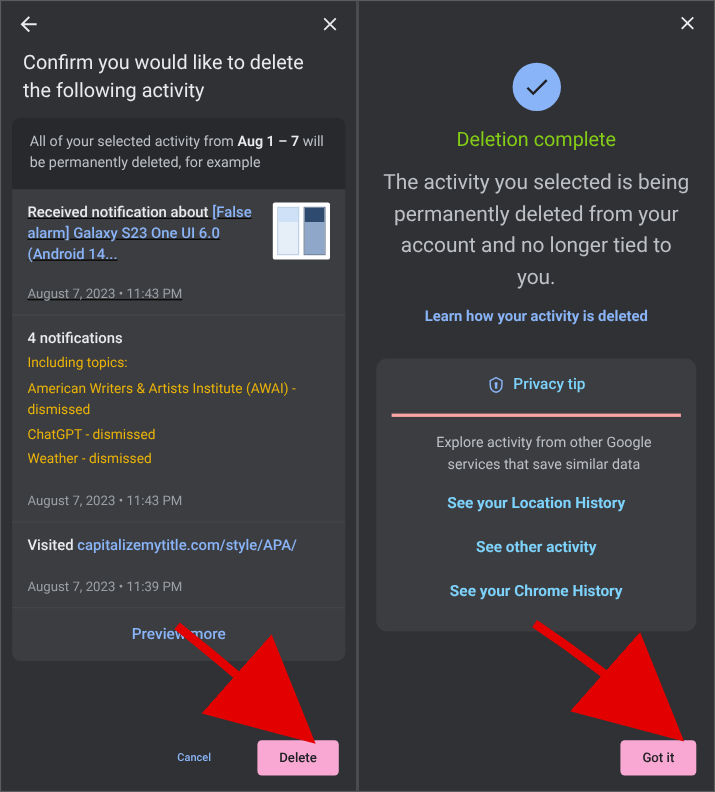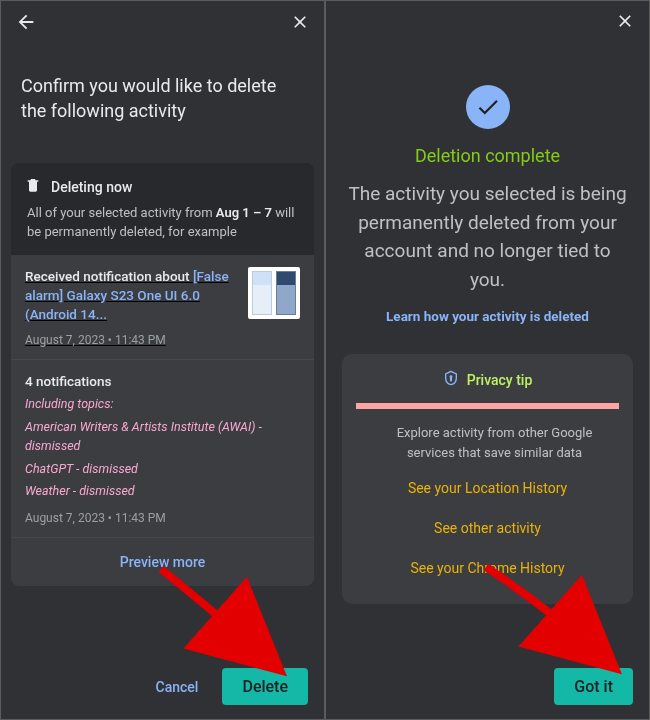--- a/index.html
+++ b/index.html
@@ -12,21 +12,20 @@
     overflow: hidden;
   }
   .pane {
     width: 325px;
     height: 720px;
     background: #303134;
     border: 1px solid #5a5c5e;
     position: relative;
     display: flex;
     flex-direction: column;
-    gap: 28px;
   }
   .header {
     display: flex;
     align-items: center;
     justify-content: space-between;
     padding: 10px 14px 6px 14px;
   }
   .back-icon svg, .close-icon svg { fill: #e8eaed; }
   .title {
     color: #e8eaed;
@@ -79,21 +78,21 @@
   .item-title {
     color: #e8eaed;
     font-size: 13.5px;
     font-weight: 500;
     line-height: 1.4;
   }
   .link { color: #8ab4f8; }
   .item-time {
     color: #9aa0a6;
     font-size: 12px;
-    margin-top: 10px;
+    margin-top: 20px;
   }
   .thumb {
     width: 52px;
     height: 52px;
     background: #fff;
     border-radius: 2px;
     flex-shrink: 0;
     position: relative;
     overflow: hidden;
   }
@@ -101,55 +100,55 @@
     position: absolute; left: 4px; top: 4px; width: 20px; height: 44px;
     background: linear-gradient(#cfe1f6 30%, #e6eef8 30%);
     border:1px solid #b9cce4;
   }
   .thumb .s2 {
     position: absolute; right: 4px; top: 4px; width: 20px; height: 44px;
     background: linear-gradient(#2e4a6f 30%, #8fa8c9 30%);
     border:1px solid #6b7d97;
   }
   .subline {
-    color: #f9a8d4;
+    color: #eab308;
     font-size: 12.5px;
     line-height: 1.5;
     margin-top: 4px;
-    font-style: italic;
   }
   .preview-more {
     text-align: center;
     color: #8ab4f8;
     font-size: 14px;
     padding: 16px 0;
     font-weight: 500;
   }
   .footer {
     display: flex;
     justify-content: flex-end;
     align-items: center;
     gap: 14px;
     padding: 14px 16px;
   }
   .btn-text {
     color: #8ab4f8;
-    font-size: 14px;
+    font-size: 10px;
     font-weight: 500;
     cursor: pointer;
     padding: 8px 10px;
   }
   .btn-fill {
-    background: #14b8a6;
+    background: #f9a8d4;
     color: #202124;
-    font-size: 16px;
+    font-size: 12px;
     font-weight: 500;
     padding: 9px 20px;
     border-radius: 4px;
     cursor: pointer;
+    margin-left: 18px;
   }
   
   .pane2-body {
     flex: 1;
     padding: 12px 16px 0 16px;
     text-align: center;
   }
   .check-circle {
     width: 44px;
     height: 44px;
@@ -179,40 +178,39 @@
     font-weight: 700;
   }
   .tip-box {
     background: #3c3d40;
     border-radius: 10px;
     margin-top: 30px;
     padding: 16px 14px;
   }
   .tip-head {
     display: flex;
-    align-items: center;
     justify-content: center;
     gap: 8px;
-    color: #bef264;
+    color: #7dd3fc;
     font-size: 14px;
     font-weight: 500;
     padding-bottom: 14px;
-    border-bottom: 6px solid #fca5a5;
+    border-bottom: 3px solid #fca5a5;
   }
   .tip-body {
     color: #bdc1c6;
     font-size: 13px;
     line-height: 1.5;
     padding: 14px 2px 6px 2px;
     margin-left: 14px;
   }
   .tip-link {
-    color: #eab308;
+    color: #7dd3fc;
     font-size: 14px;
-    font-weight: 400;
+    font-weight: 700;
     padding: 12px 0;
   }
   .arrow {
     position: absolute;
     pointer-events: none;
   }
   .arrow svg { overflow: visible; }
   .right-header {
     display:flex;
     justify-content:flex-end;
@@ -232,28 +230,20 @@
     <span class="close-icon">
       <svg width="20" height="20" viewBox="0 0 24 24">
           <path d="M19 6.4 17.6 5 12 10.6 6.4 5 5 6.4 10.6 12 5 17.6 6.4 19 12 13.4 17.6 19 19 17.6 13.4 12z"></path>
         </svg>
     </span>
   </div>
   <div class="title">Confirm you would like to delete the following activity</div>
 
   <div class="content">
     <div class="deleting-box">
-      <div class="deleting-head">
-        <span>
-          <svg width="16" height="16" viewBox="0 0 24 24" fill="#e8eaed">
-              <path d="M6 7h12v13a2 2 0 0 1-2 2H8a2 2 0 0 1-2-2V7zm3-4h6l1 2h4v2H4V5h4l1-2z"></path>
-            </svg>
-        </span>
-        <span>Deleting now</span>
-      </div>
       <div class="deleting-sub">
         <span>All of your selected activity from </span><span class="bold">Aug 1 – 7</span><span> will be permanently deleted, for example</span>
       </div>
     </div>
 
     <div class="list-box">
       <div class="item">
         <div class="item-row">
           <div class="item-text">
             <div class="item-title">
@@ -270,20 +260,26 @@
 
       <div class="item">
         <div class="item-title">4 notifications</div>
         <div class="subline">Including topics:</div>
         <div class="subline">American Writers &amp; Artists Institute (AWAI) - dismissed</div>
         <div class="subline">ChatGPT - dismissed</div>
         <div class="subline">Weather - dismissed</div>
         <div class="item-time">August 7, 2023 • 11:43 PM</div>
       </div>
 
+      <div class="item">
+        <div class="item-title">
+          <span>Visited </span><span class="link">capitalizemytitle.com/style/APA/</span>
+        </div>
+        <div class="item-time">August 7, 2023 • 11:39 PM</div>
+      </div>
 
       <div class="preview-more">Preview more</div>
     </div>
   </div>
 
   <div class="footer">
     <div class="btn-text">Cancel</div>
     <div class="btn-fill">Delete</div>
   </div>
 

